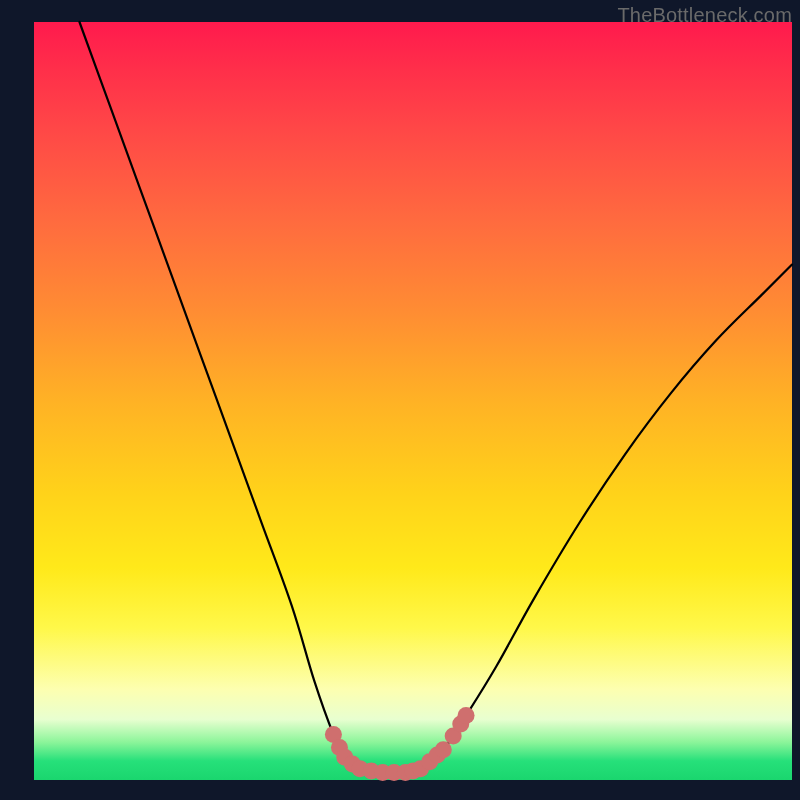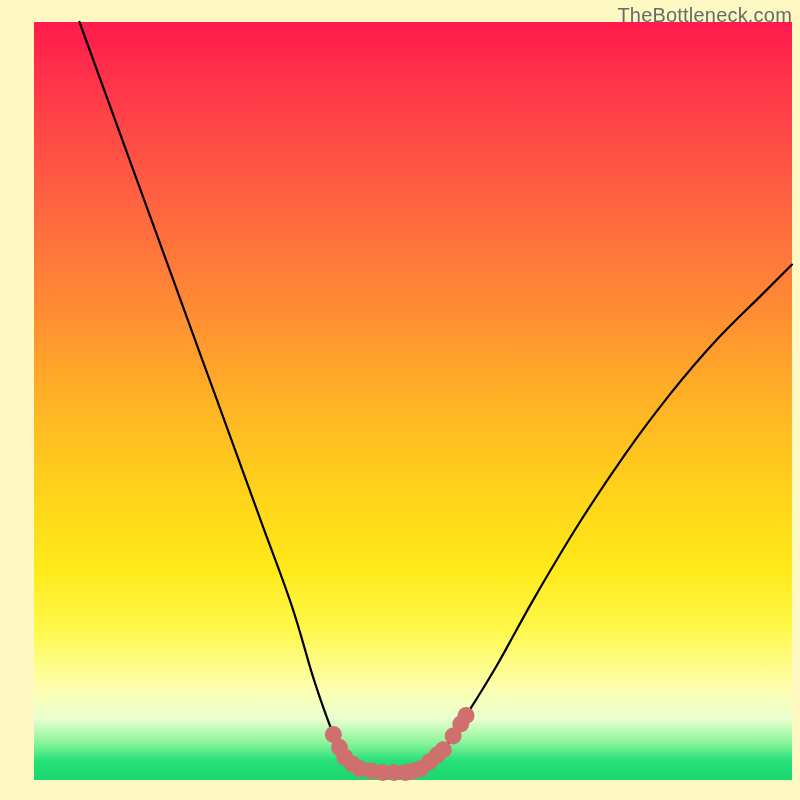--- a/index.html
+++ b/index.html
@@ -10,21 +10,21 @@
     background: #000;
     overflow: hidden;
     font-family: Arial, Helvetica, sans-serif;
   }
   .frame {
     position: absolute;
     left: 0;
     top: 0;
     width: 800px;
     height: 800px;
-    background: #fef9c3;
+    background: #0f172a;
   }
   .plot {
     position: absolute;
     left: 34px;
     top: 22px;
     width: 758px;
     height: 758px;
     
     background: linear-gradient(
       to bottom,

